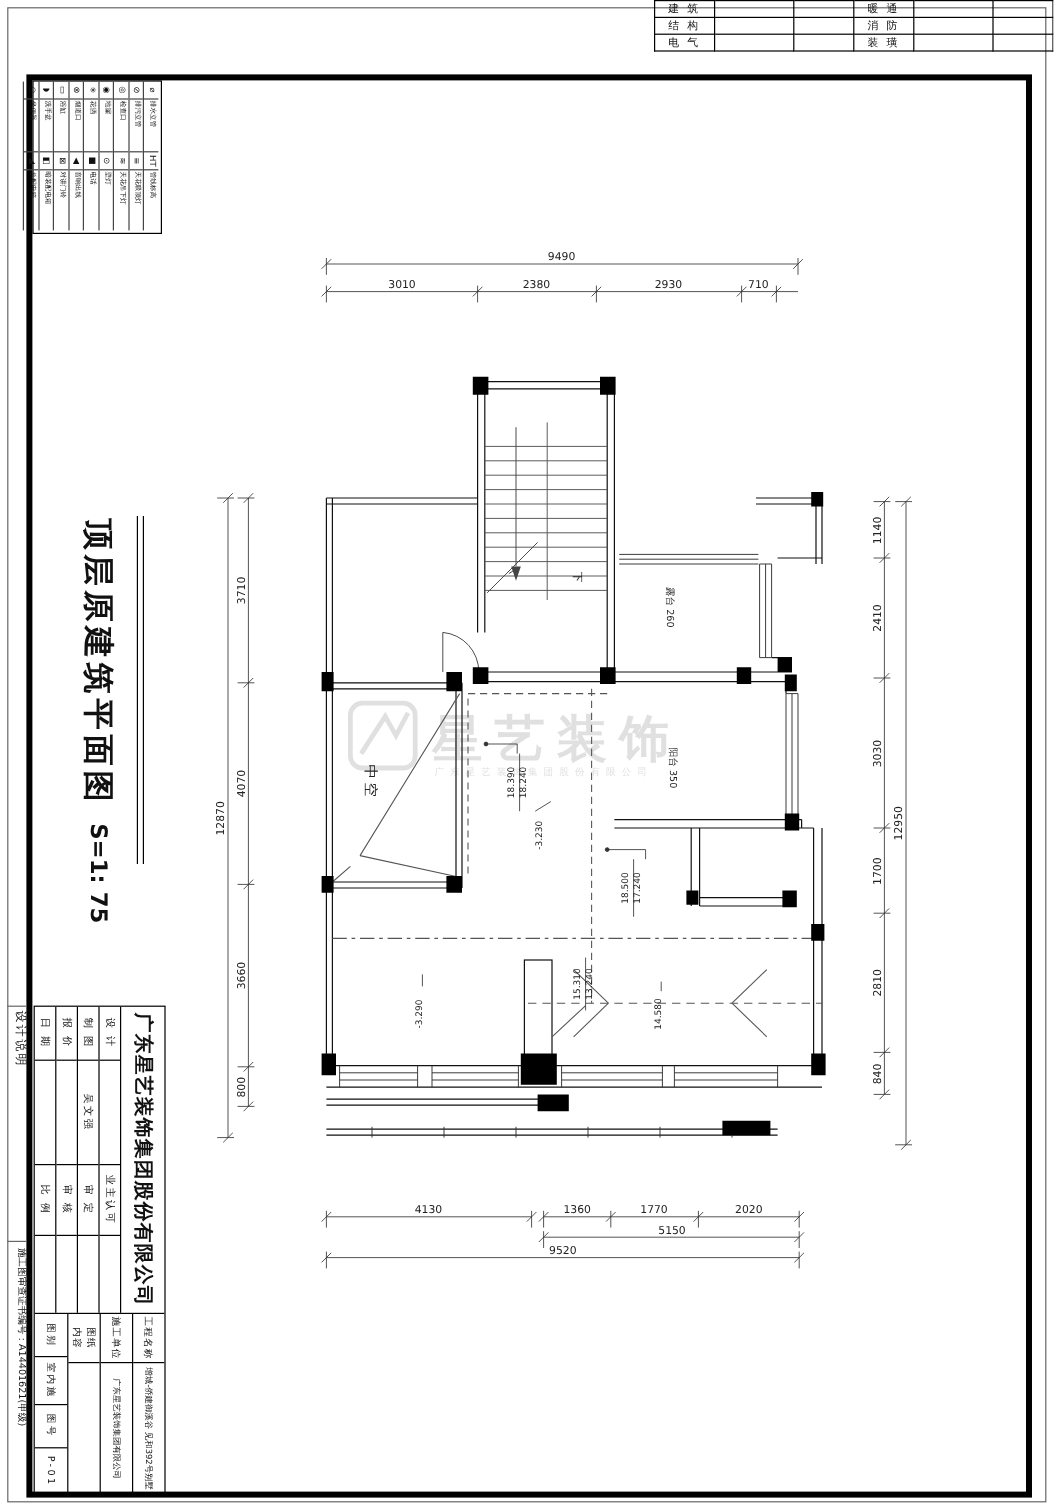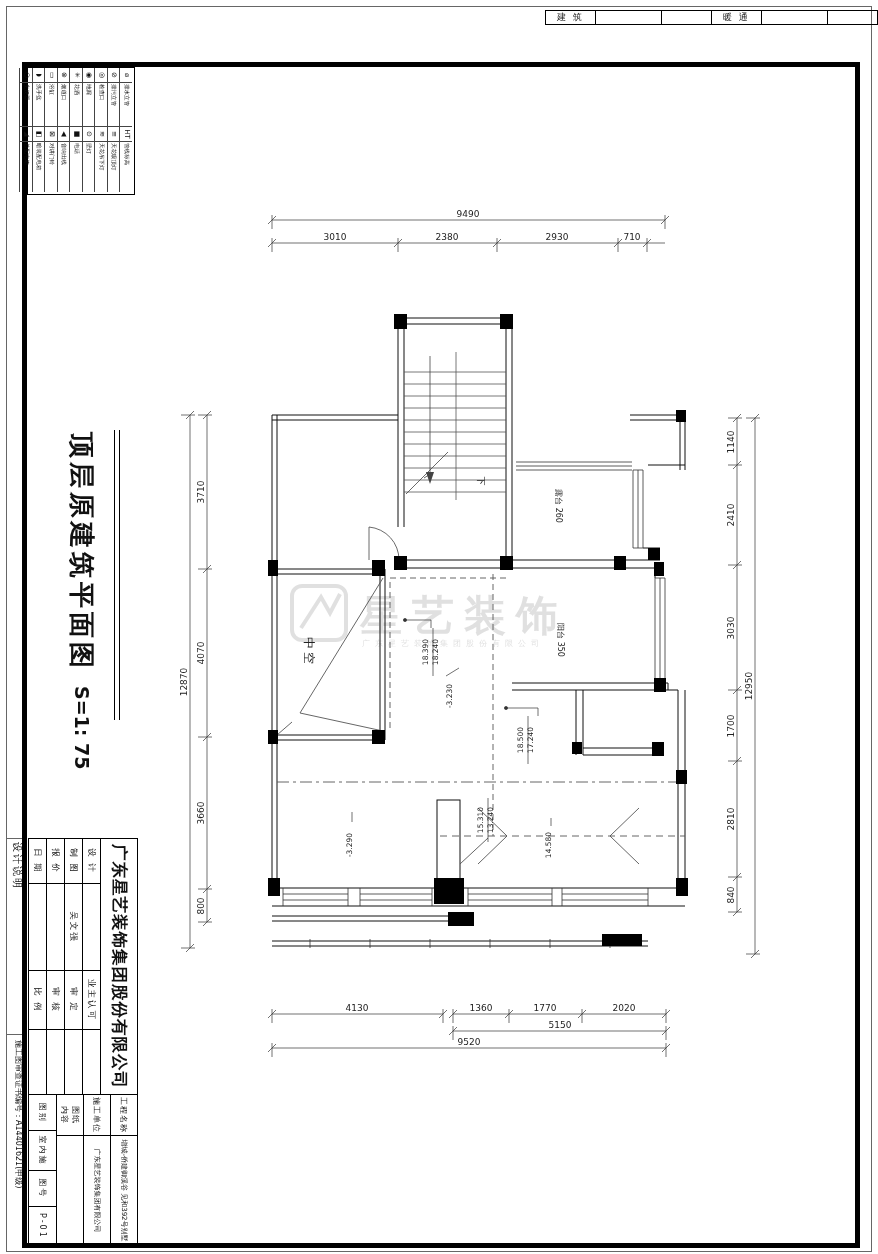--- a/index.html
+++ b/index.html
@@ -54,29 +54,45 @@
 </style>
 </head>
 <body>
 
 <div id="sheet">
 
   <div class="abs thinborder" style="left:6px;top:6px;width:864px;height:1244px;"></div>
 
   <div class="abs heavy" style="left:22px;top:62px;width:828px;height:1176px;"></div>
 
-  <table id="stamp" class="abs" style="left:545px;top:10px;">
+  <table id="stamp" class="abs" style="left:545px;top:0;">
     <tbody>
         <tr>
       <td class="stamp-lbl">建 筑</td>
       <td class="stamp-blank1"></td>
       <td class="stamp-blank2"></td>
       <td class="stamp-lbl">暖 通</td>
       <td class="stamp-blank1"></td>
       <td class="stamp-blank2"></td>
+    </tr>
+    <tr>
+      <td class="stamp-lbl">结 构</td>
+      <td></td>
+          <td></td>
+      <td class="stamp-lbl">消 防</td>
+      <td></td>
+          <td></td>
+    </tr>
+    <tr>
+      <td class="stamp-lbl">电 气</td>
+      <td></td>
+          <td></td>
+      <td class="stamp-lbl">装 璜</td>
+      <td></td>
+          <td></td>
     </tr>
   </tbody>
     </table>
 
   <div class="abs" style="left:27px;top:67px;width:106px;height:126px;border:1px solid #000;"></div>
   <div class="abs" style="left:28px;top:68px;width:104px;height:124px;">
     <div id="legend-land" class="rot" style="width:124px;height:104px;transform:rotate(90deg) translateY(-104px);">
         <div class="lg-row">
           <span class="lg-sym">⌀</span>
           <span class="lg-lbl">排水立管</span>

